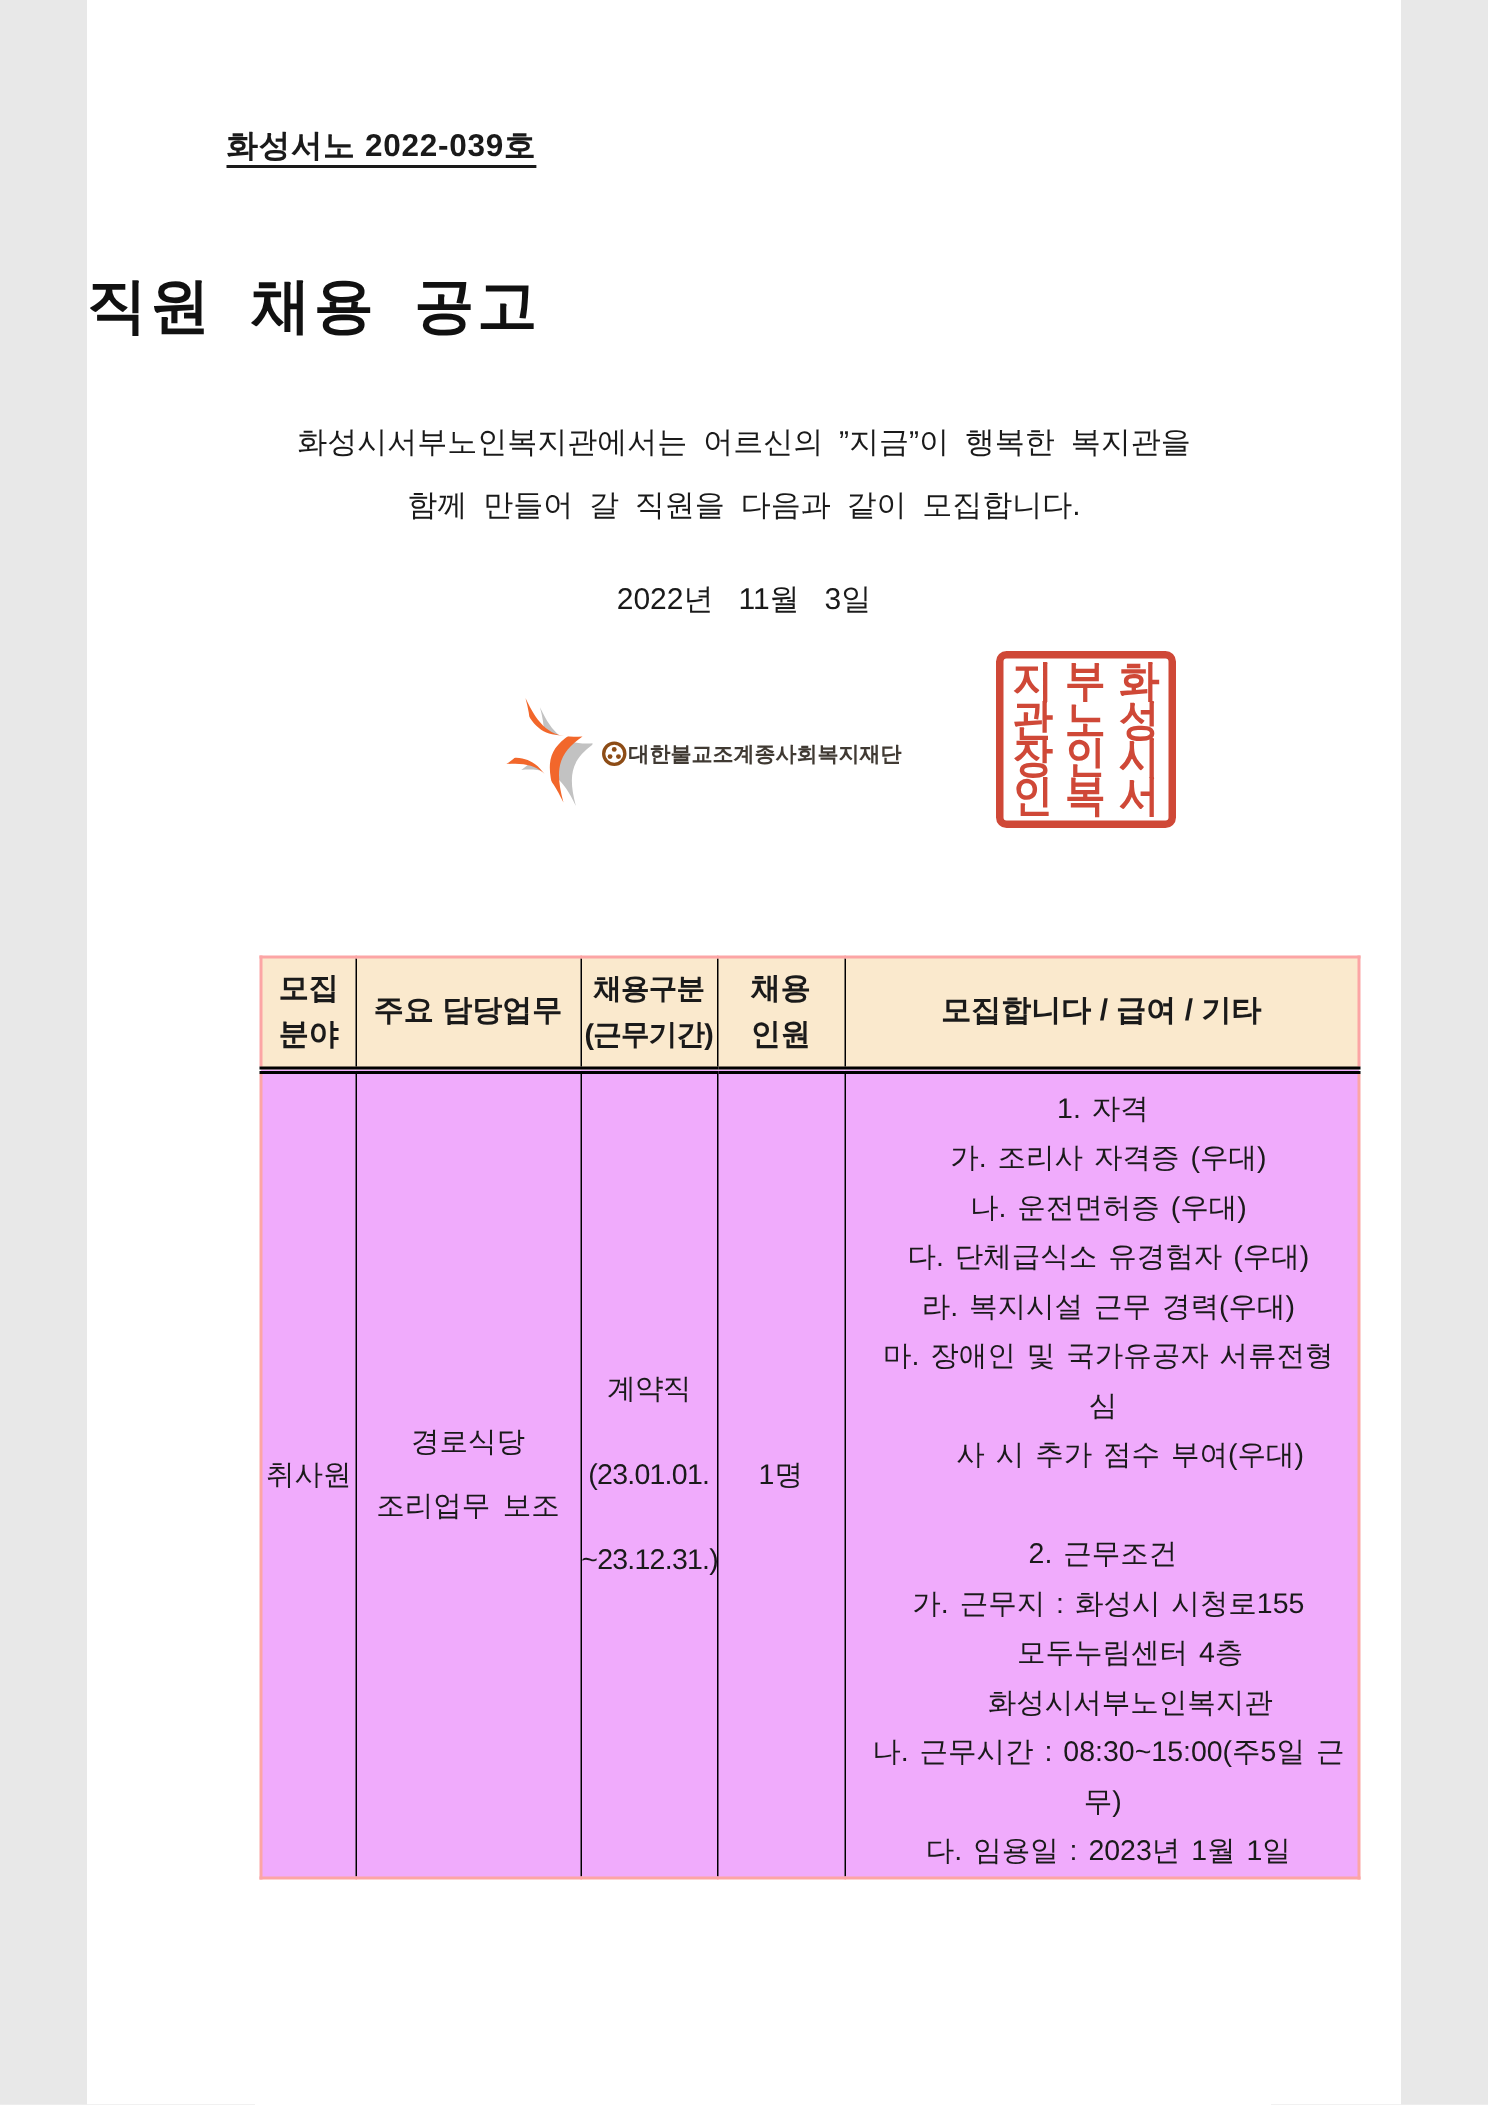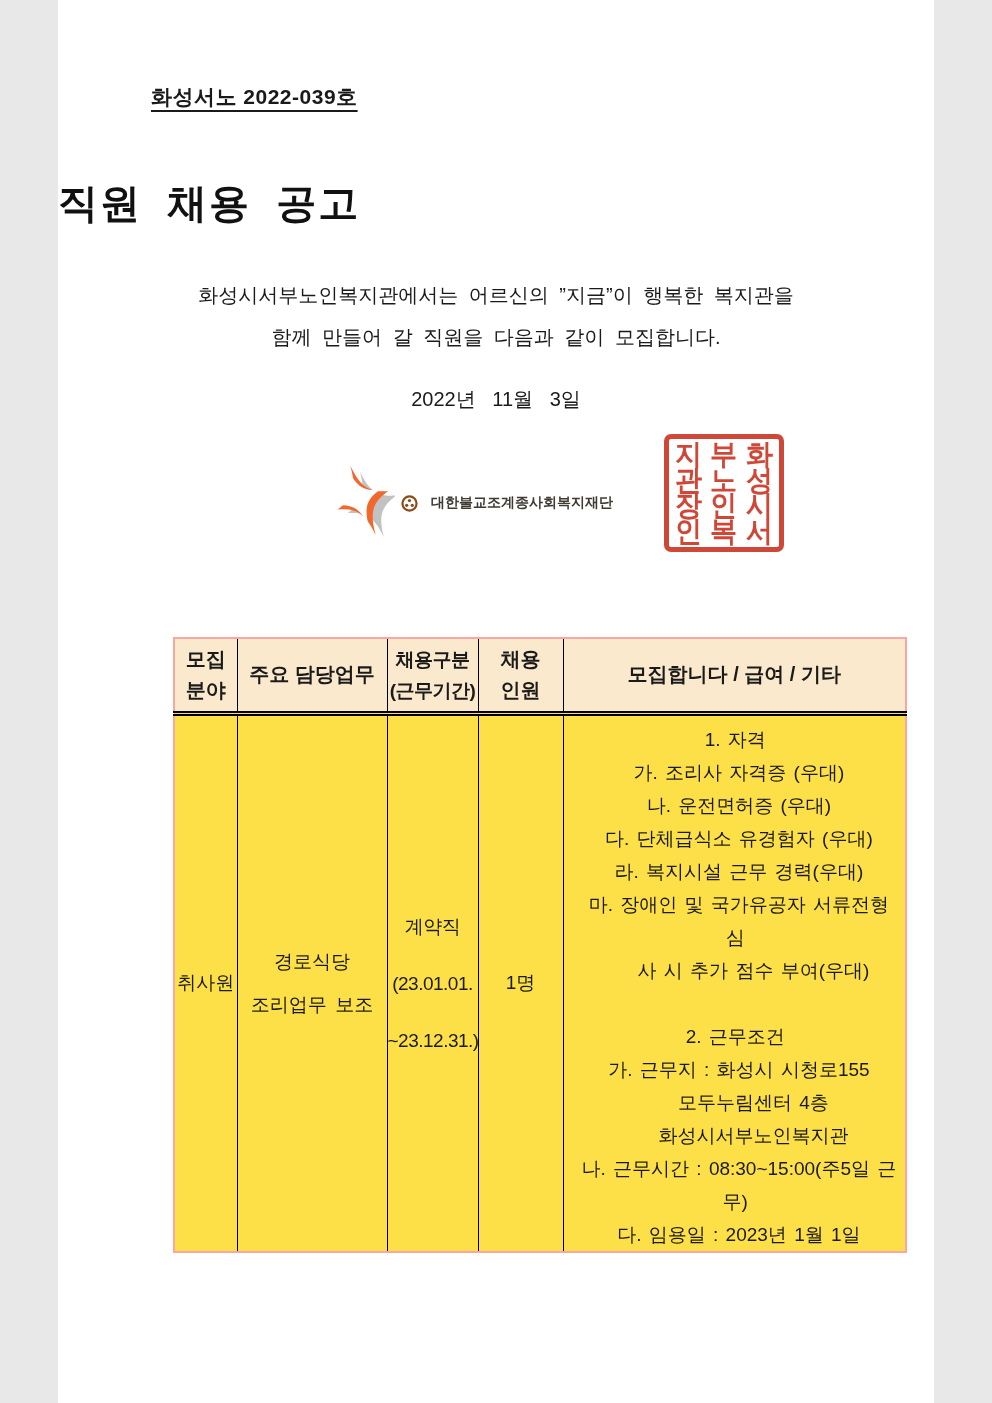--- a/index.html
+++ b/index.html
@@ -45,21 +45,21 @@
   }
 
   
   .logo-block {
     left:275px; top:462px;
     display:flex; align-items:center; gap:6px;
   }
   .logo-star { width:62px; height:82px; flex:0 0 auto; }
   .logo-texts { display:flex; flex-direction:column; gap:3px; }
   .logo-foundation {
-    display:flex; align-items:center; gap:13px;
+    display:flex; gap:1px;
     font-size:14px; font-weight:bold; color:#403a33;
   }
   .logo-emblem { width:17px; height:17px; }
   .logo-director {
     font-size:24px; font-weight:bold;
     color:#8d8d8d; letter-spacing:0px;
   }
 
   
   .seal {
@@ -104,21 +104,21 @@
     white-space:pre-line;
     line-height:31px;
     padding:0;
     border-bottom:5px double #000;
   }
   table.job thead th.th-type { font-size:19px; letter-spacing:-0.5px; }
   table.job tbody td {
     height:478px;
     font-size:19px;
     text-align:center; vertical-align:middle;
-    background:#fde047;
+    background:#f0abfc;
   }
   td.cell-duty { line-height:43px; white-space:pre-line; word-spacing:3px; }
   td.cell-type { line-height:57px; white-space:pre-line; letter-spacing:-0.5px; }
   td.cell-details {
     text-align:left; vertical-align:top;
     padding:7px 4px 0 6px;
     white-space:pre-wrap;
     line-height:33px;
     font-size:18.5px;
     word-spacing:2px;

